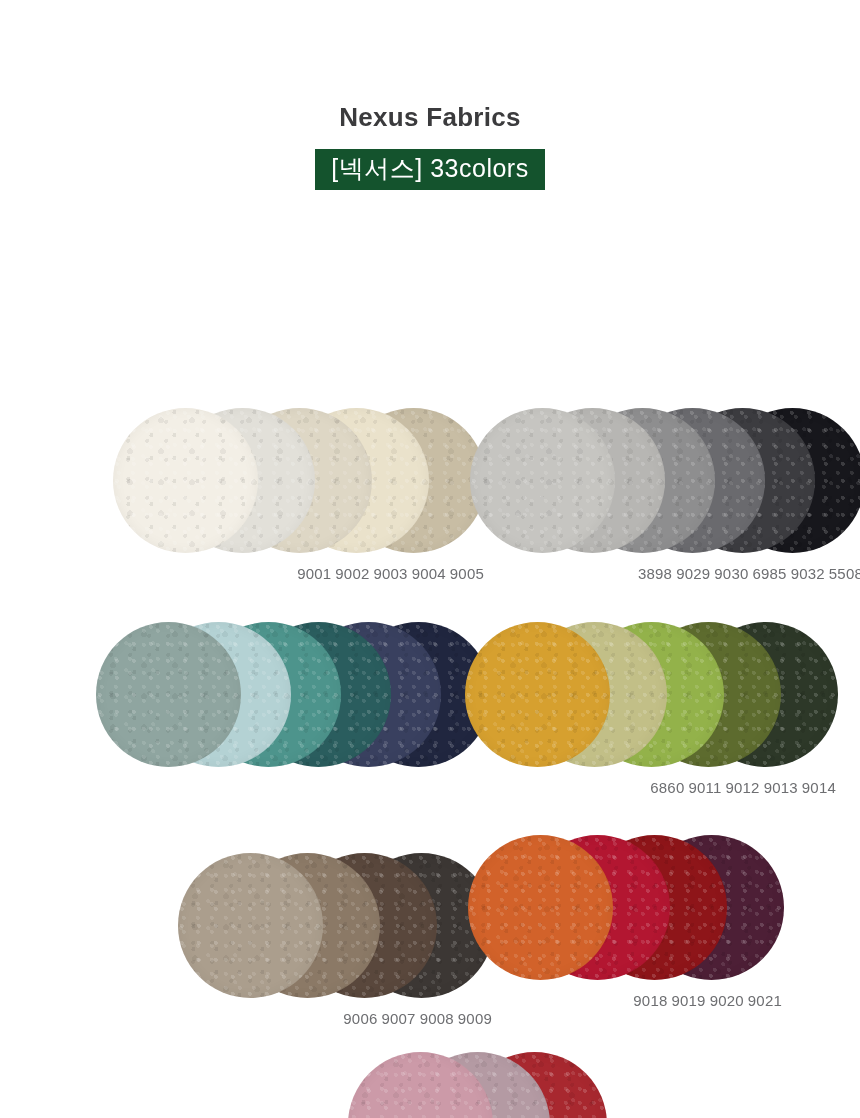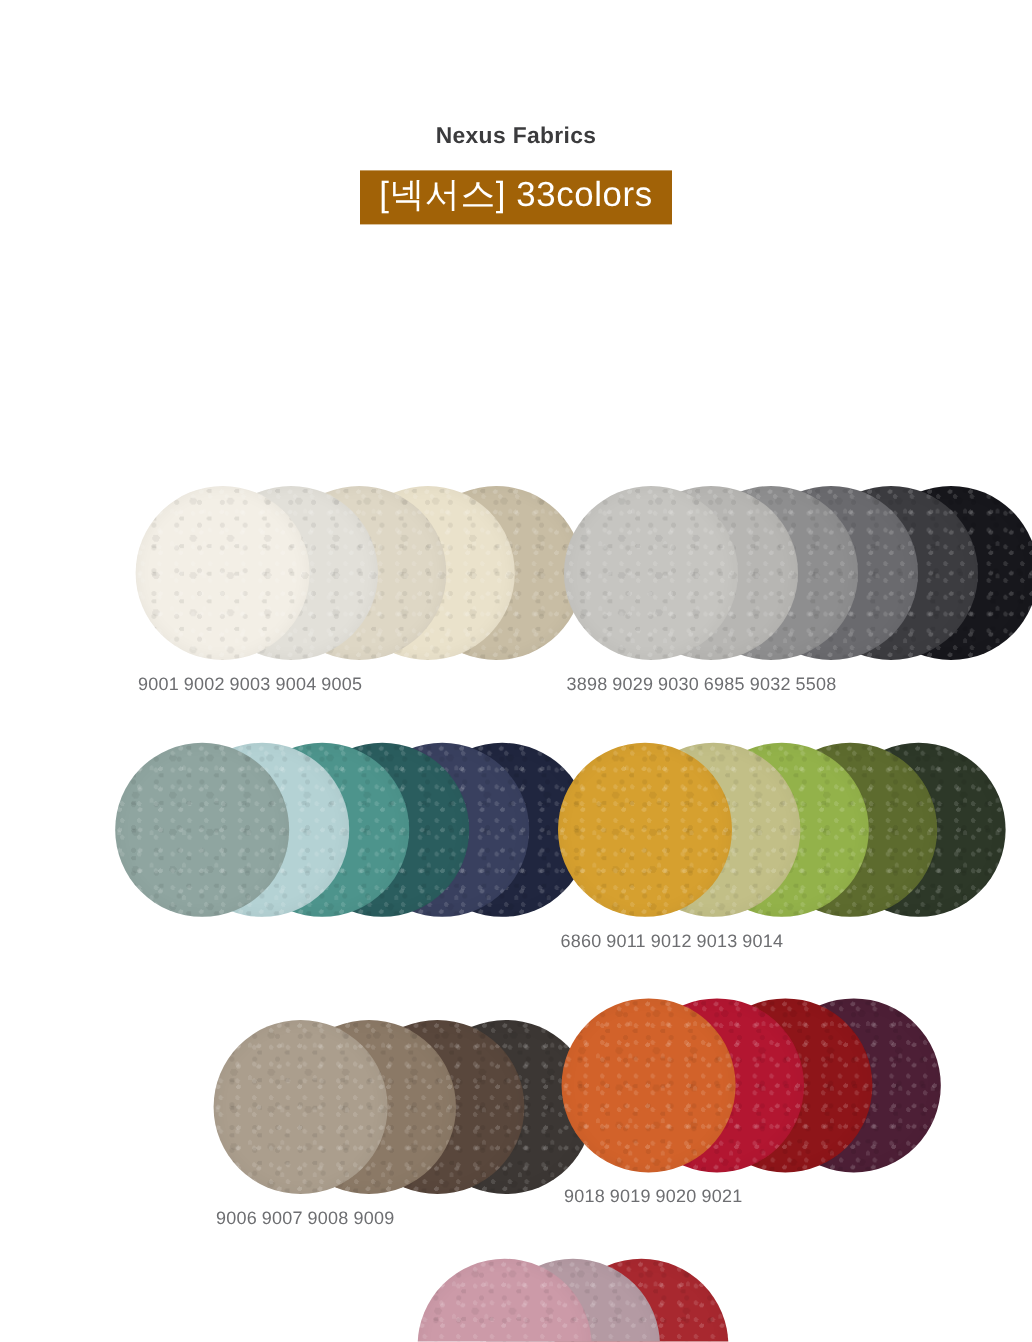--- a/index.html
+++ b/index.html
@@ -16,36 +16,36 @@
     color: #58595b;
   }
 
   
   .header {
     width: 100%;
     padding-top: 104px;
     text-align: center;
   }
   .brand-title {
-    font-size: 19px;
+    font-size: 26px;
     font-weight: bold;
     color: #3b3b3d;
     letter-spacing: 0.3px;
     line-height: 1;
     margin: 0;
   }
   .banner-wrap {
     margin-top: 19px;
     display: flex;
     justify-content: center;
   }
   .banner {
-    background: #a16207;
+    background: #14532d;
     color: #ffffff;
-    font-size: 29px;
+    font-size: 25px;
     line-height: 1;
     padding: 7px 16px 9px 16px;
     letter-spacing: 0.5px;
     white-space: nowrap;
   }
 
   
   .board {
     position: relative;
     width: 860px;
@@ -89,21 +89,21 @@
     border-radius: 50%;
     box-shadow: inset 0 0 14px rgba(0,0,0,0.05);
     pointer-events: none;
   }
   .labels {
     margin-top: 12px;
     font-size: 15px;
     color: #6d6e71;
     letter-spacing: 0.2px;
     white-space: nowrap;
-    text-align: left;
+    text-align: right;
   }
   .labels span { padding: 0 2px; }
 </style>
 </head>
 <body>
 
 <div class="header">
   <h1 class="brand-title">Nexus Fabrics</h1>
   <div class="banner-wrap">
     <div class="banner">[넥서스] 33colors</div>

